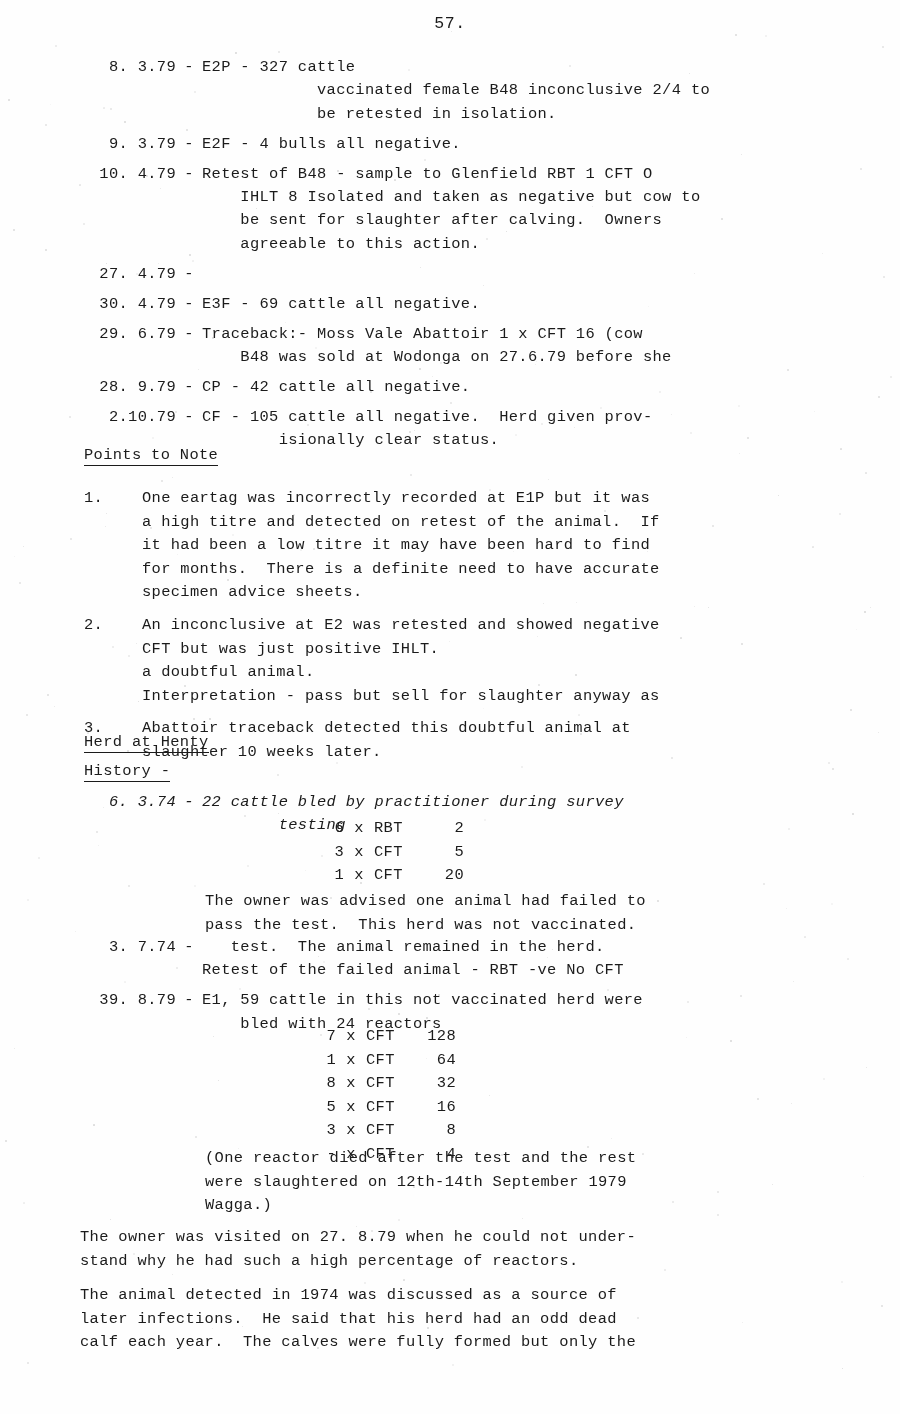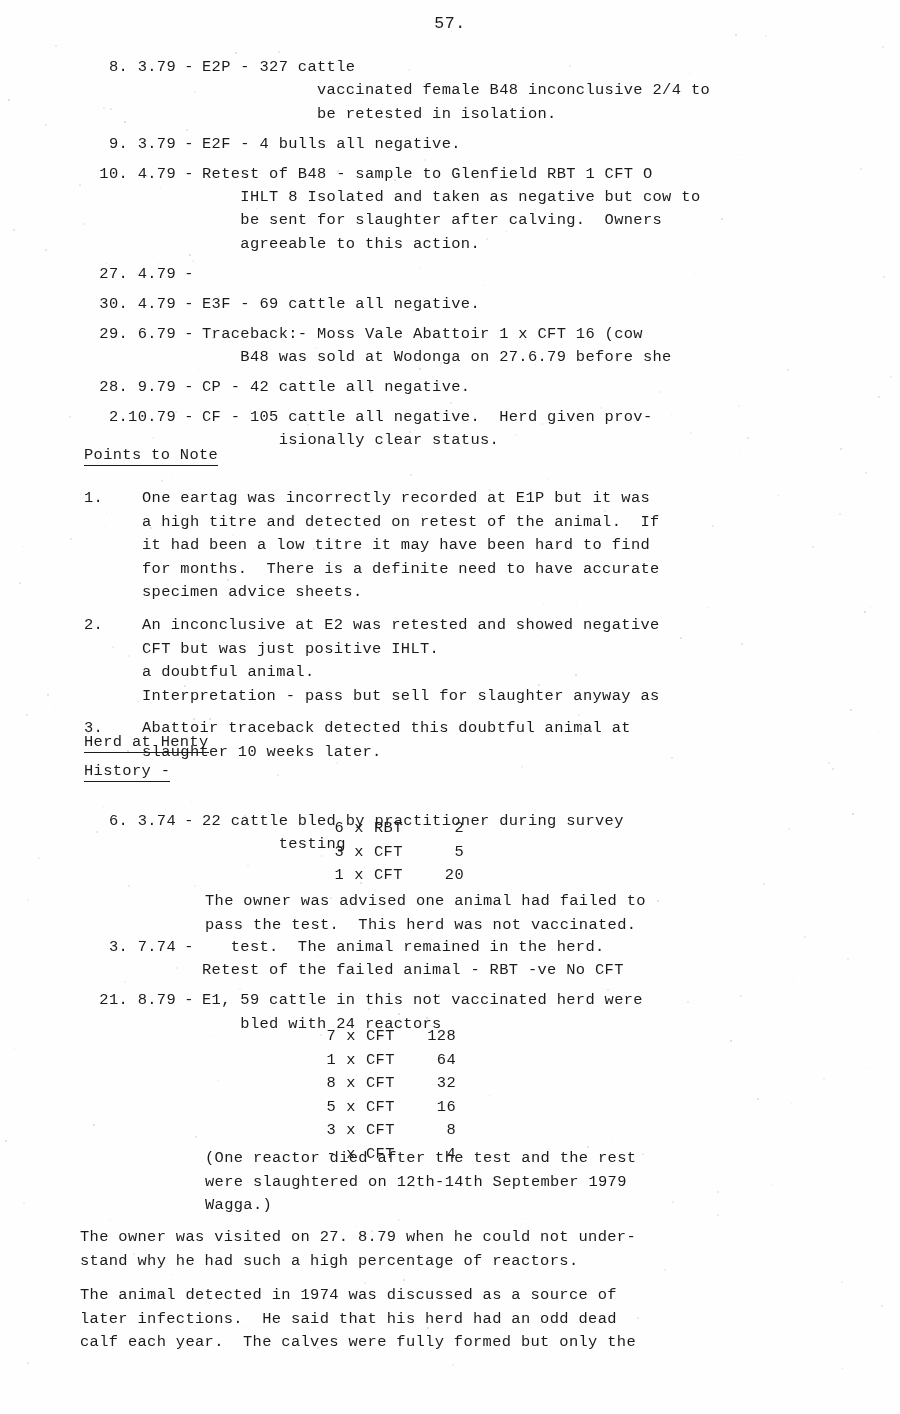--- a/index.html
+++ b/index.html
@@ -160,31 +160,31 @@
   <div class="numpoints" id="points-list">
       <div class="point"><span class="num">1.</span><span class="ptext"><span class="cont">One eartag was incorrectly recorded at E1P but it was</span><span class="cont">a high titre and detected on retest of the animal.  If</span><span class="cont">it had been a low titre it may have been hard to find</span><span class="cont">for months.  There is a definite need to have accurate</span><span class="cont">specimen advice sheets.</span></span></div>
       <div class="point"><span class="num">2.</span><span class="ptext"><span class="cont">An inconclusive at E2 was retested and showed negative</span><span class="cont">CFT but was just positive IHLT.</span><span class="cont">a doubtful animal.</span><span class="cont">Interpretation - pass but sell for slaughter anyway as</span></span></div>
       <div class="point"><span class="num">3.</span><span class="ptext"><span class="cont">Abattoir traceback detected this doubtful animal at</span><span class="cont">slaughter 10 weeks later.</span></span></div>
     </div>
 
   <div class="heading" style="left:84px; top:733px;">Herd at Henty</div>
 
   <div class="heading" style="left:84px; top:762px;">History -</div>
 
-  <div class="entries" style="left:84px; top:810px;" id="history-entries">
+  <div class="entries" style="left:84px; top:791px;font-style:italic;" id="history-entries">
       <div class="entry"><span class="date">6. 3.74</span><span class="dash">-</span><span class="body"><span class="cont">22 cattle bled by practitioner during survey</span><span class="cont">        testing</span></span></div>
     </div>
 
   <div class="tablerows" style="left:318px; top:817px;" id="survey-table"><div class="trow"><span class="cnt">6</span><span class="xx">x</span><span class="tst">RBT</span><span class="val">2</span></div><div class="trow"><span class="cnt">3</span><span class="xx">x</span><span class="tst">CFT</span><span class="val">5</span></div><div class="trow"><span class="cnt">1</span><span class="xx">x</span><span class="tst">CFT</span><span class="val">20</span></div></div>
 
   <div class="para" style="left:205px; top:890px;" id="owner-advice"><span class="cont">The owner was advised one animal had failed to</span><span class="cont">pass the test.  This herd was not vaccinated.</span></div>
 
   <div class="entries" style="left:84px; top:936px;" id="history-entries-2">
       <div class="entry"><span class="date">3. 7.74</span><span class="dash">-</span><span class="body"><span class="cont">   test.  The animal remained in the herd.</span><span class="cont">Retest of the failed animal - RBT -ve No CFT</span></span></div>
-      <div class="entry"><span class="date">21. 8.79</span><span class="dash">-</span><span class="body"><span class="cont">E1, 59 cattle in this not vaccinated herd were</span><span class="cont">    bled with 24 reactors</span></span></div>
+      <div class="entry"><span class="date">39. 8.79</span><span class="dash">-</span><span class="body"><span class="cont">E1, 59 cattle in this not vaccinated herd were</span><span class="cont">    bled with 24 reactors</span></span></div>
     </div>
 
   <div class="tablerows" style="left:310px; top:1025px;" id="reactor-table"><div class="trow"><span class="cnt">7</span><span class="xx">x</span><span class="tst">CFT</span><span class="val">128</span></div><div class="trow"><span class="cnt">1</span><span class="xx">x</span><span class="tst">CFT</span><span class="val">64</span></div><div class="trow"><span class="cnt">8</span><span class="xx">x</span><span class="tst">CFT</span><span class="val">32</span></div><div class="trow"><span class="cnt">5</span><span class="xx">x</span><span class="tst">CFT</span><span class="val">16</span></div><div class="trow"><span class="cnt">3</span><span class="xx">x</span><span class="tst">CFT</span><span class="val">8</span></div><div class="trow"><span class="cnt">-</span><span class="xx">x</span><span class="tst">CFT</span><span class="val">4</span></div></div>
 
   <div class="para" style="left:205px; top:1147px;" id="reactor-note"><span class="cont">(One reactor died after the test and the rest</span><span class="cont">were slaughtered on 12th-14th September 1979</span><span class="cont">Wagga.)</span></div>
 
   <div class="para" style="left:80px; top:1226px;" id="closing-1"><span class="cont">The owner was visited on 27. 8.79 when he could not under-</span><span class="cont">stand why he had such a high percentage of reactors.</span></div>
   <div class="para" style="left:80px; top:1284px;" id="closing-2"><span class="cont">The animal detected in 1974 was discussed as a source of</span><span class="cont">later infections.  He said that his herd had an odd dead</span><span class="cont">calf each year.  The calves were fully formed but only the</span></div>
 
   <div class="speckle" id="speckle">

